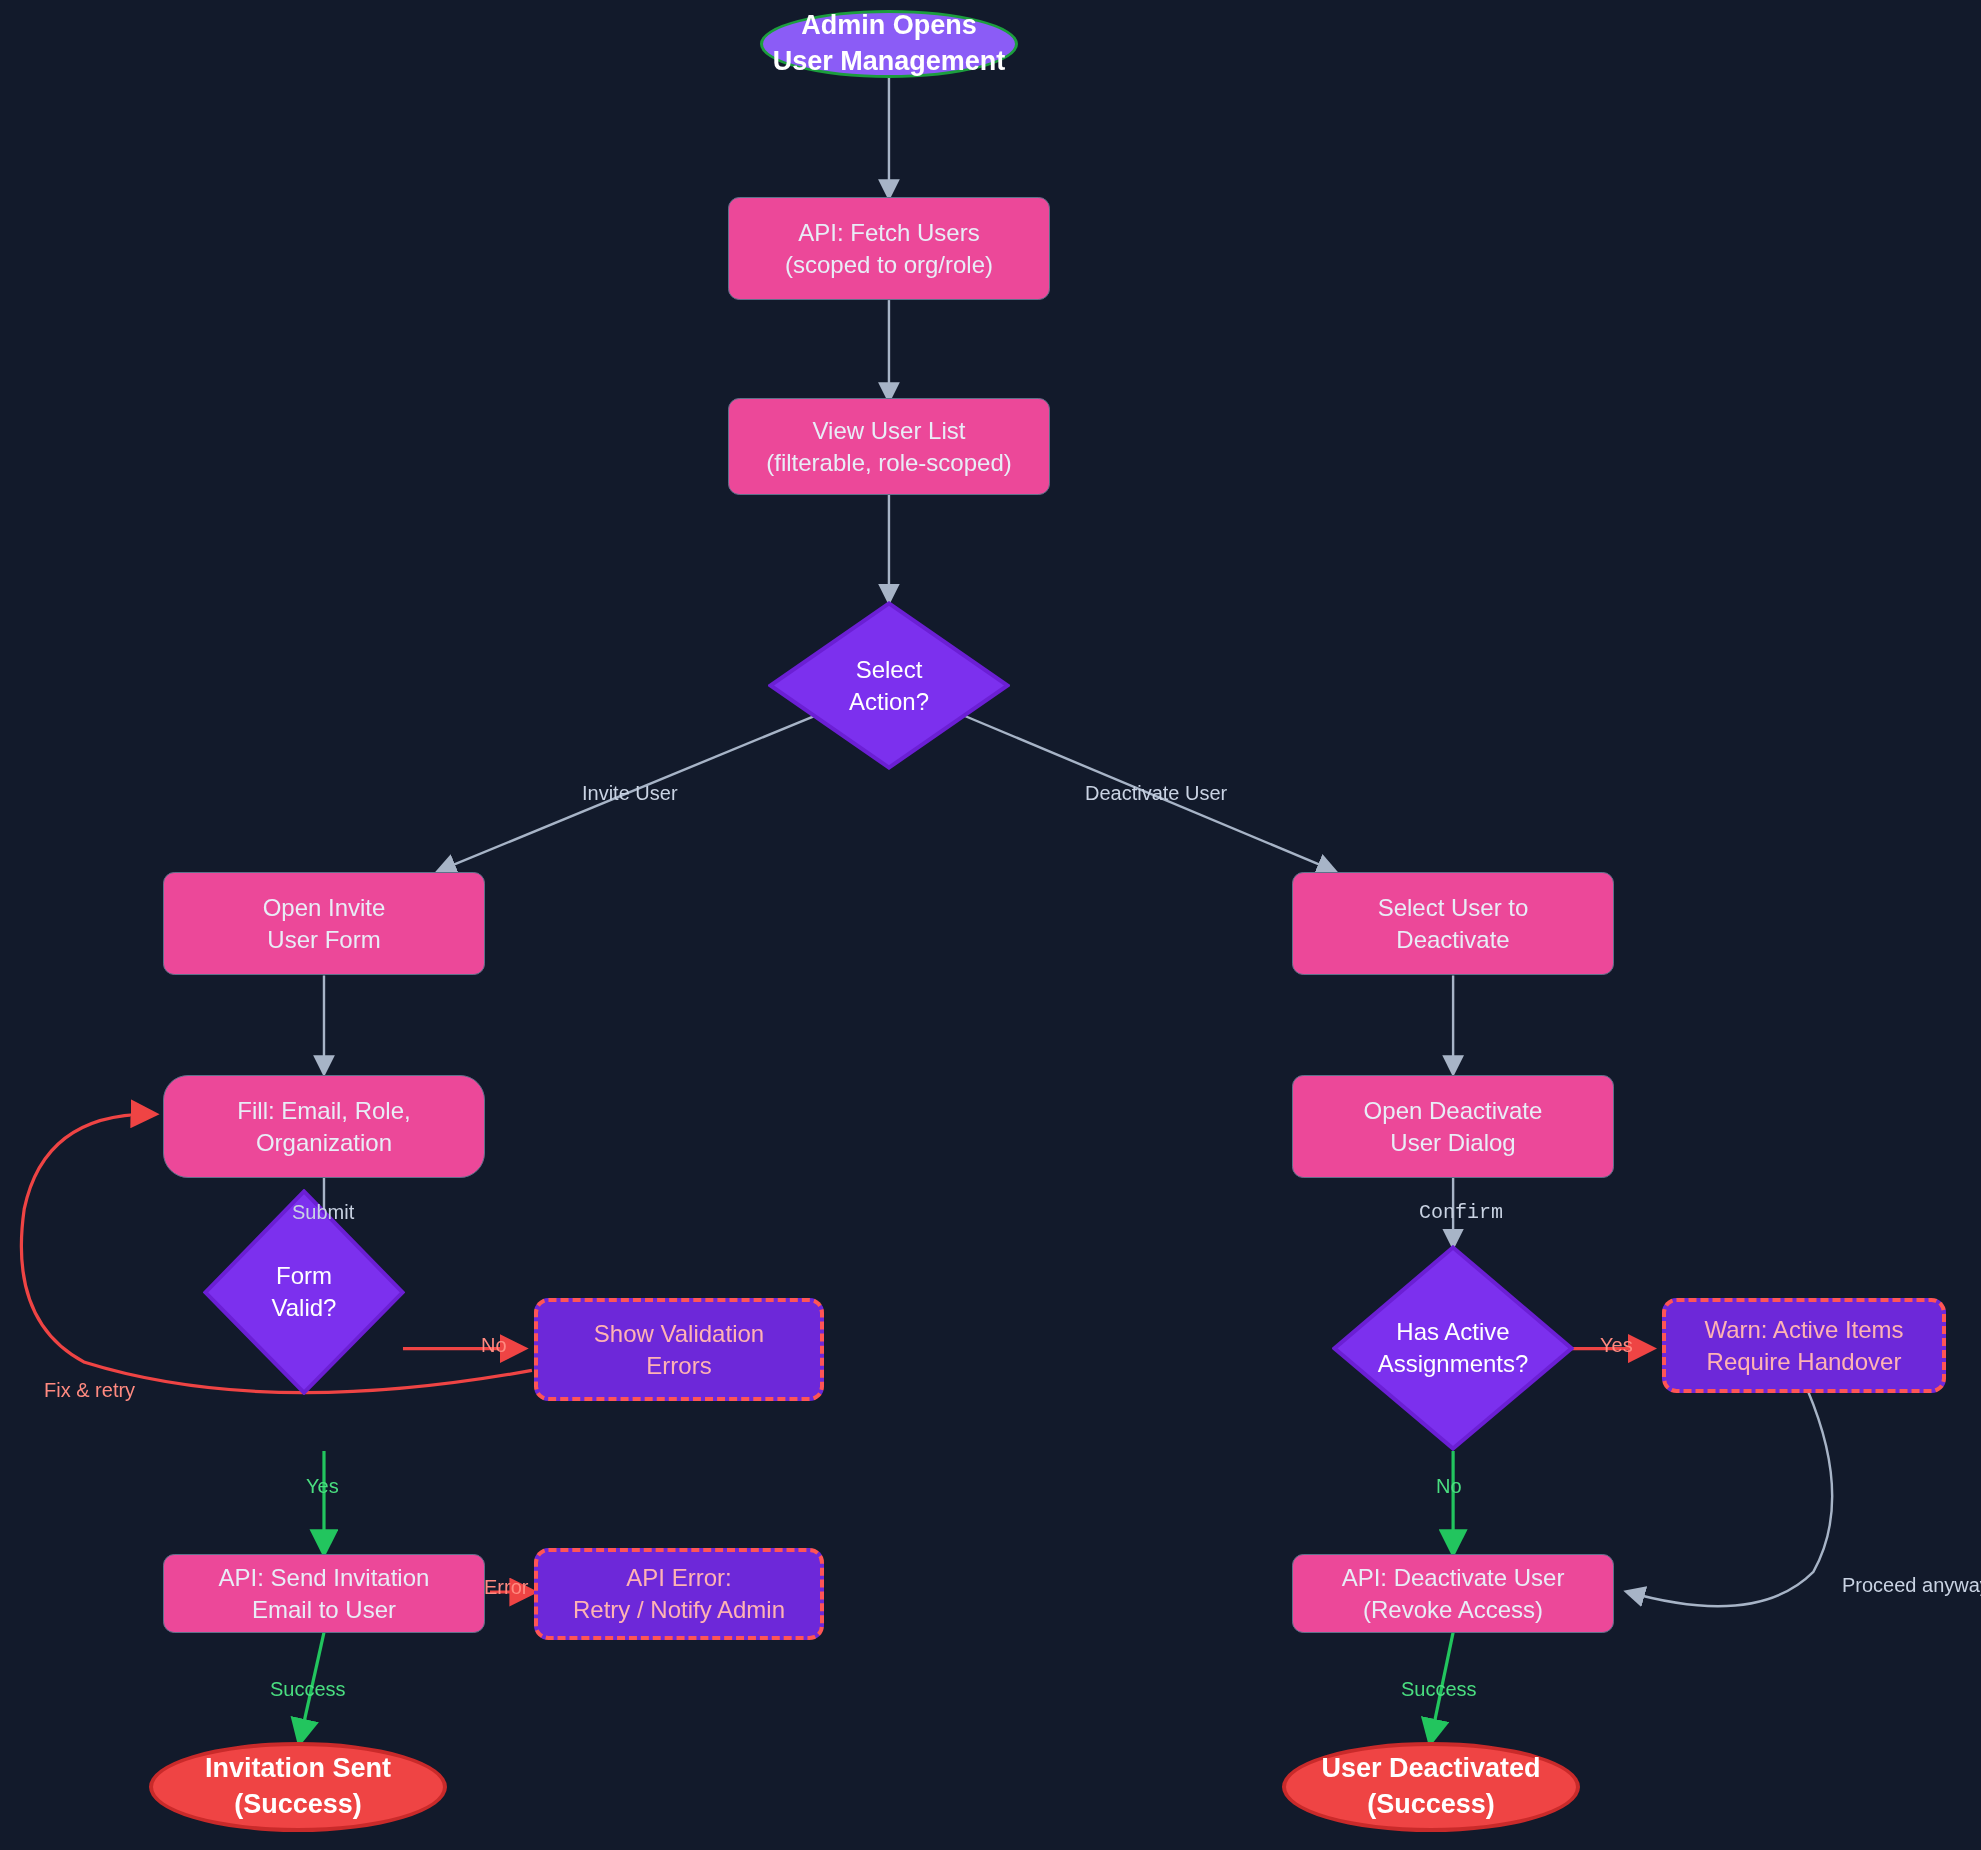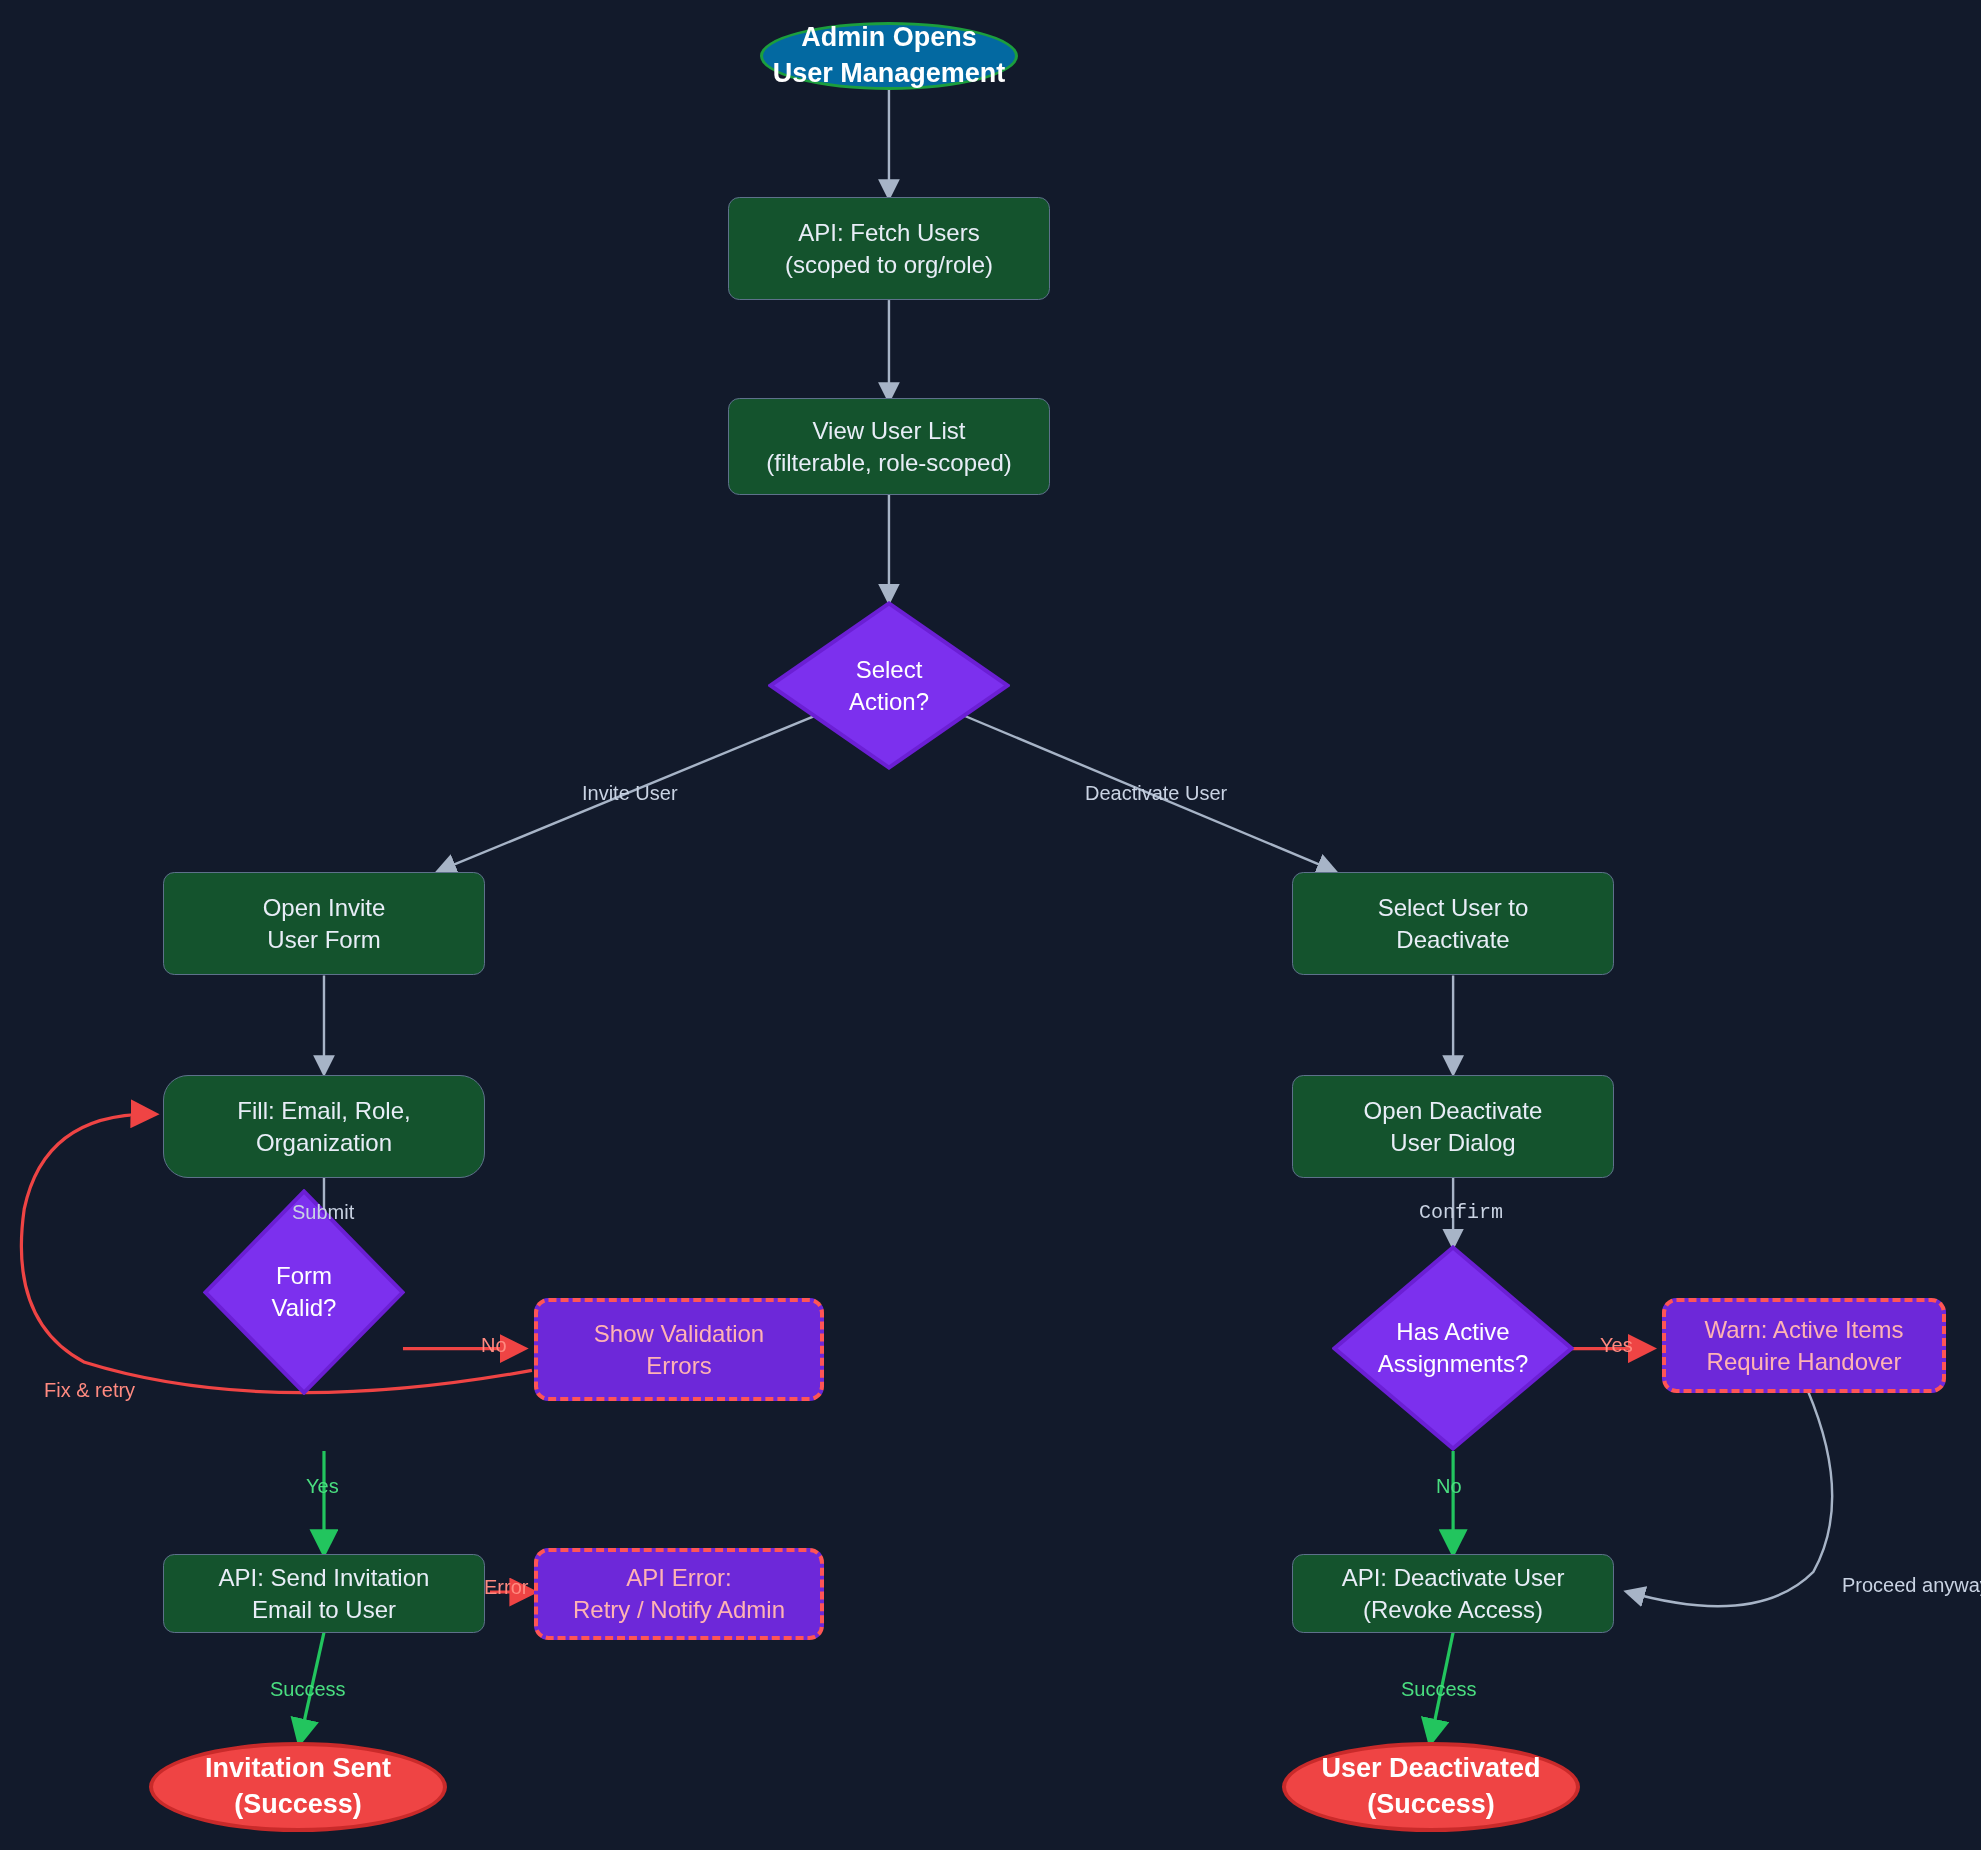--- a/index.html
+++ b/index.html
@@ -9,27 +9,27 @@
     background:#121A2B;
   }
   #canvas{position:absolute;inset:0;width:1981px;height:1851px;}
   svg.edges{position:absolute;left:0;top:0;width:1981px;height:1851px;pointer-events:none;}
 
   .node{position:absolute;box-sizing:border-box;display:flex;align-items:center;
         justify-content:center;text-align:center;line-height:1.32;white-space:pre-line;}
 
   
   .proc{
-    background:#14532d;border:1.6px solid #5E718B;border-radius:11.3px;
+    background:#ec4899;border:1.6px solid #5E718B;border-radius:11.3px;
     color:#E8EDF7;font-size:24px;
   }
   
   .start{
-    background:#0369a1;border:3.2px solid #1C9E3D;border-radius:50%;
-    color:#FFFFFF;font-size:27px;font-weight:bold;margin-top:12px;
+    background:#8b5cf6;border:3.2px solid #1C9E3D;border-radius:50%;
+    color:#FFFFFF;font-size:27px;font-weight:bold;
   }
   
   .success{
     background:#EF4444;border:4.8px solid #C92A2A;border-radius:50%;
     color:#FFFFFF;font-size:27px;font-weight:bold;
   }
   
   .decision{background:transparent;color:#FFFFFF;font-size:24px;}
   .decision .dia{position:absolute;left:0;top:0;width:100%;height:100%;}
   .decision .dlabel{position:relative;z-index:2;}

